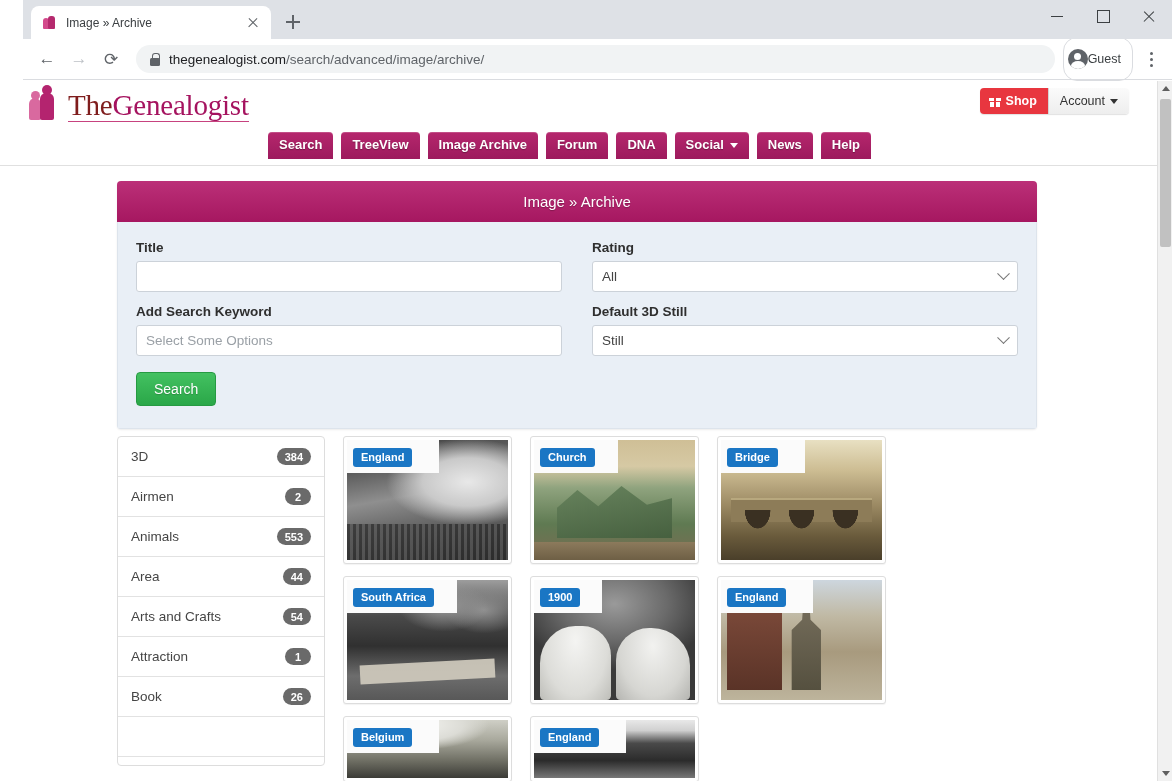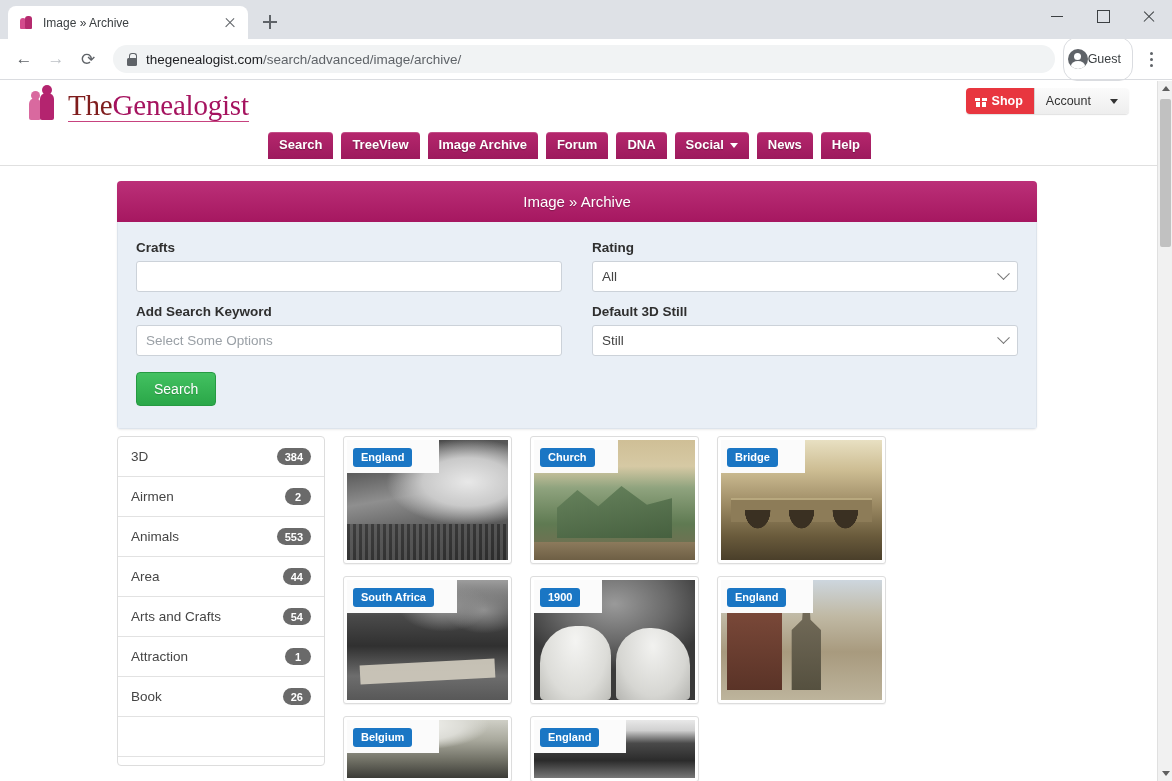--- a/index.html
+++ b/index.html
@@ -3,21 +3,21 @@
 <meta charset="utf-8">
 <style>
   * { box-sizing: border-box; margin: 0; padding: 0; }
   html, body {
     width: 1172px; height: 781px;
     font-family: "Liberation Sans", sans-serif;
     background: #ffffff; overflow: hidden;
   }
 
   
-  .browser { width: 1172px; height: 781px; position: relative; background:#fff; }
+  .browser { width: 1172px; height: 781px; position: relative; background:#fff;padding-left:23px; }
 
   .titlebar {
     height: 39px; background: #dee1e6; position: relative;
     display: flex; align-items: flex-end;
   }
   .tab {
     margin-left: 8px; width: 240px; height: 33px;
     background: #fff; border-radius: 8px 8px 0 0;
     display: flex; align-items: center; padding: 0 10px; gap: 9px;
     position: relative;
@@ -176,21 +176,21 @@
     content:''; position:absolute; left:0; top:2.5px; width:12px; height:3px; background:#fff;
   }
   .gift-icon::after {
     content:''; position:absolute; left:1px; top:6.5px; width:10px; height:5.5px; background:#fff;
   }
   .gift-icon i {
     position:absolute; left:5px; top:0; width:2px; height:12px; background:#e8363f; z-index:2;
   }
   .acct-btn {
     background: linear-gradient(#fbfbfb,#eeeeee); color:#333; font-size:12.5px;
-    padding: 6px 11px; display:flex; align-items:center; gap:19px; cursor:pointer;
+    padding: 6px 11px; display:flex; align-items:center; gap:5px; cursor:pointer;
     border-left: 1px solid #d4d4d4;
   }
   .caret { width:0;height:0;border-left:4px solid transparent;border-right:4px solid transparent;
            border-top:5px solid currentColor; display:inline-block; }
 
   .mainnav {
     height: 34px; background: #fff; border-bottom: 1px solid #e0e0e0;
     display: flex; align-items: flex-start; gap: 8px; padding-left: 268px;
   }
   .navitem {
@@ -482,21 +482,21 @@
           </div>
         <div class="navitem">
             <span>Help</span>
           </div>
       </div>
 
       <div class="panel">
         <div class="panel-head">Image » Archive</div>
         <div class="panel-body">
           <div>
-            <div class="field-label">Crafts</div>
+            <div class="field-label">Title</div>
             <div class="text-input">
                 <span></span>
               </div>
             <div class="field-label second">Add Search Keyword</div>
             <div class="text-input">
                 <span class="ph">Select Some Options</span>
               </div>
             <div class="search-btn">Search</div>
           </div>
           <div>

